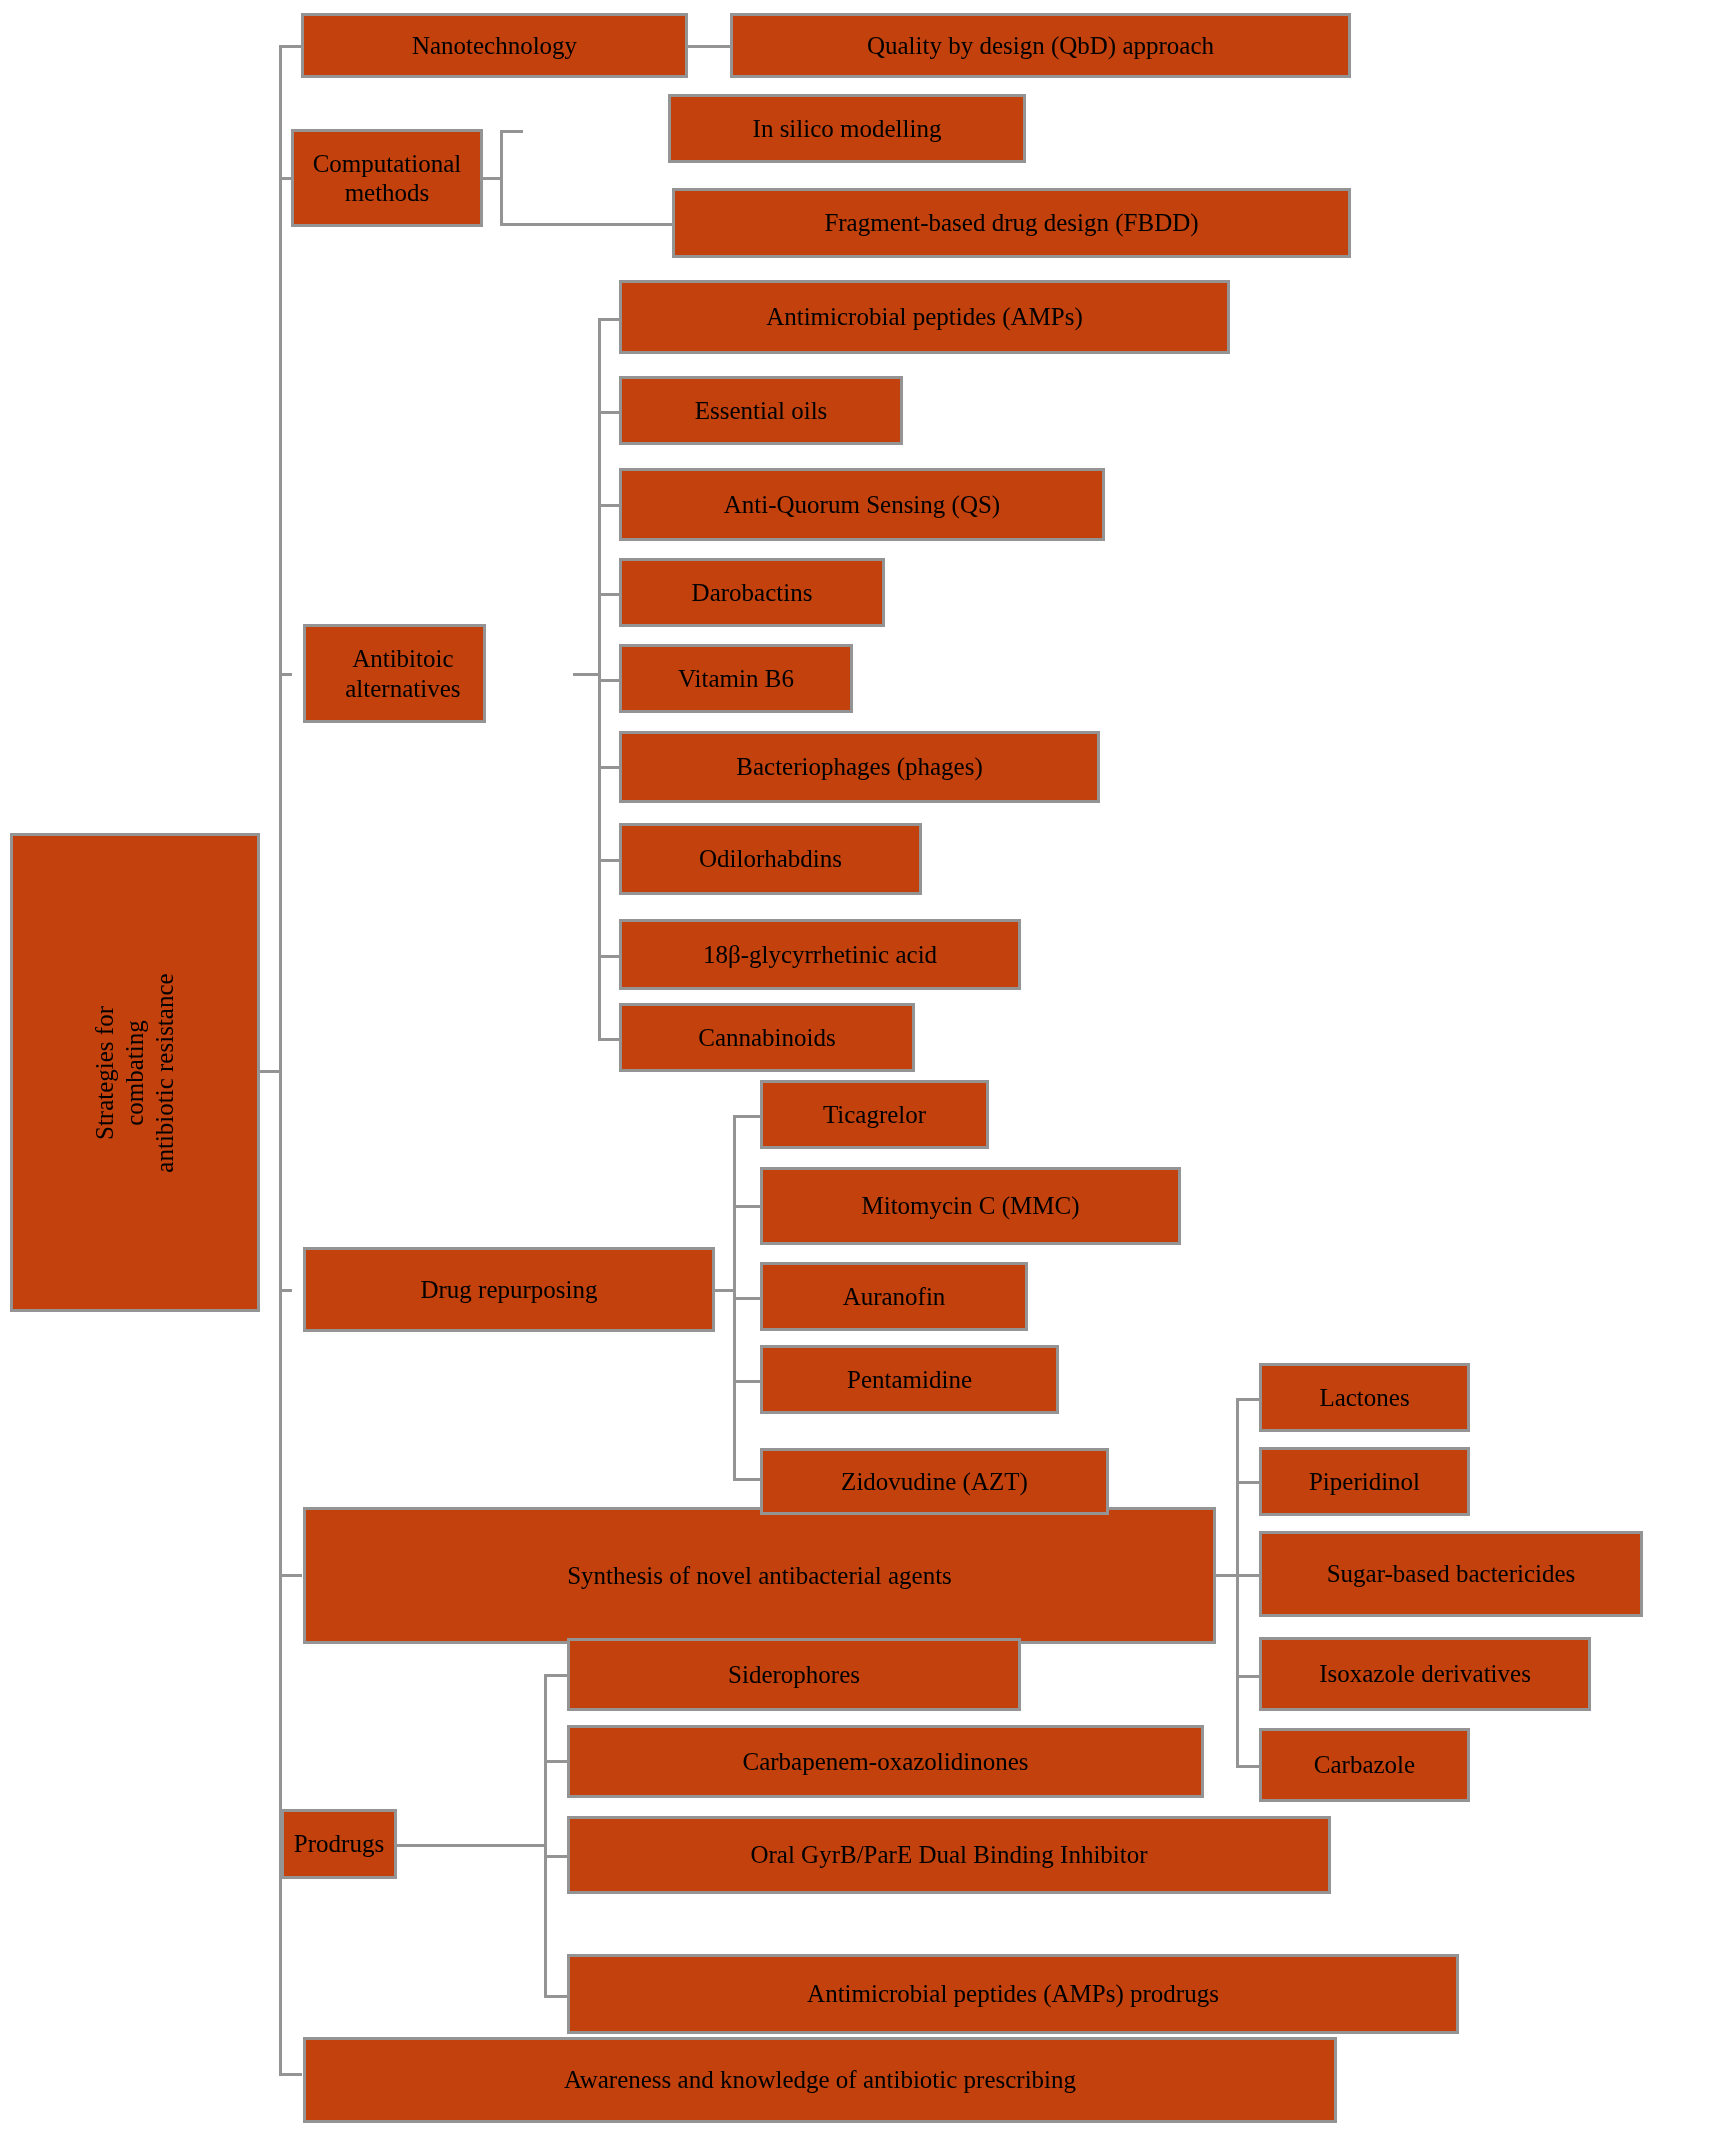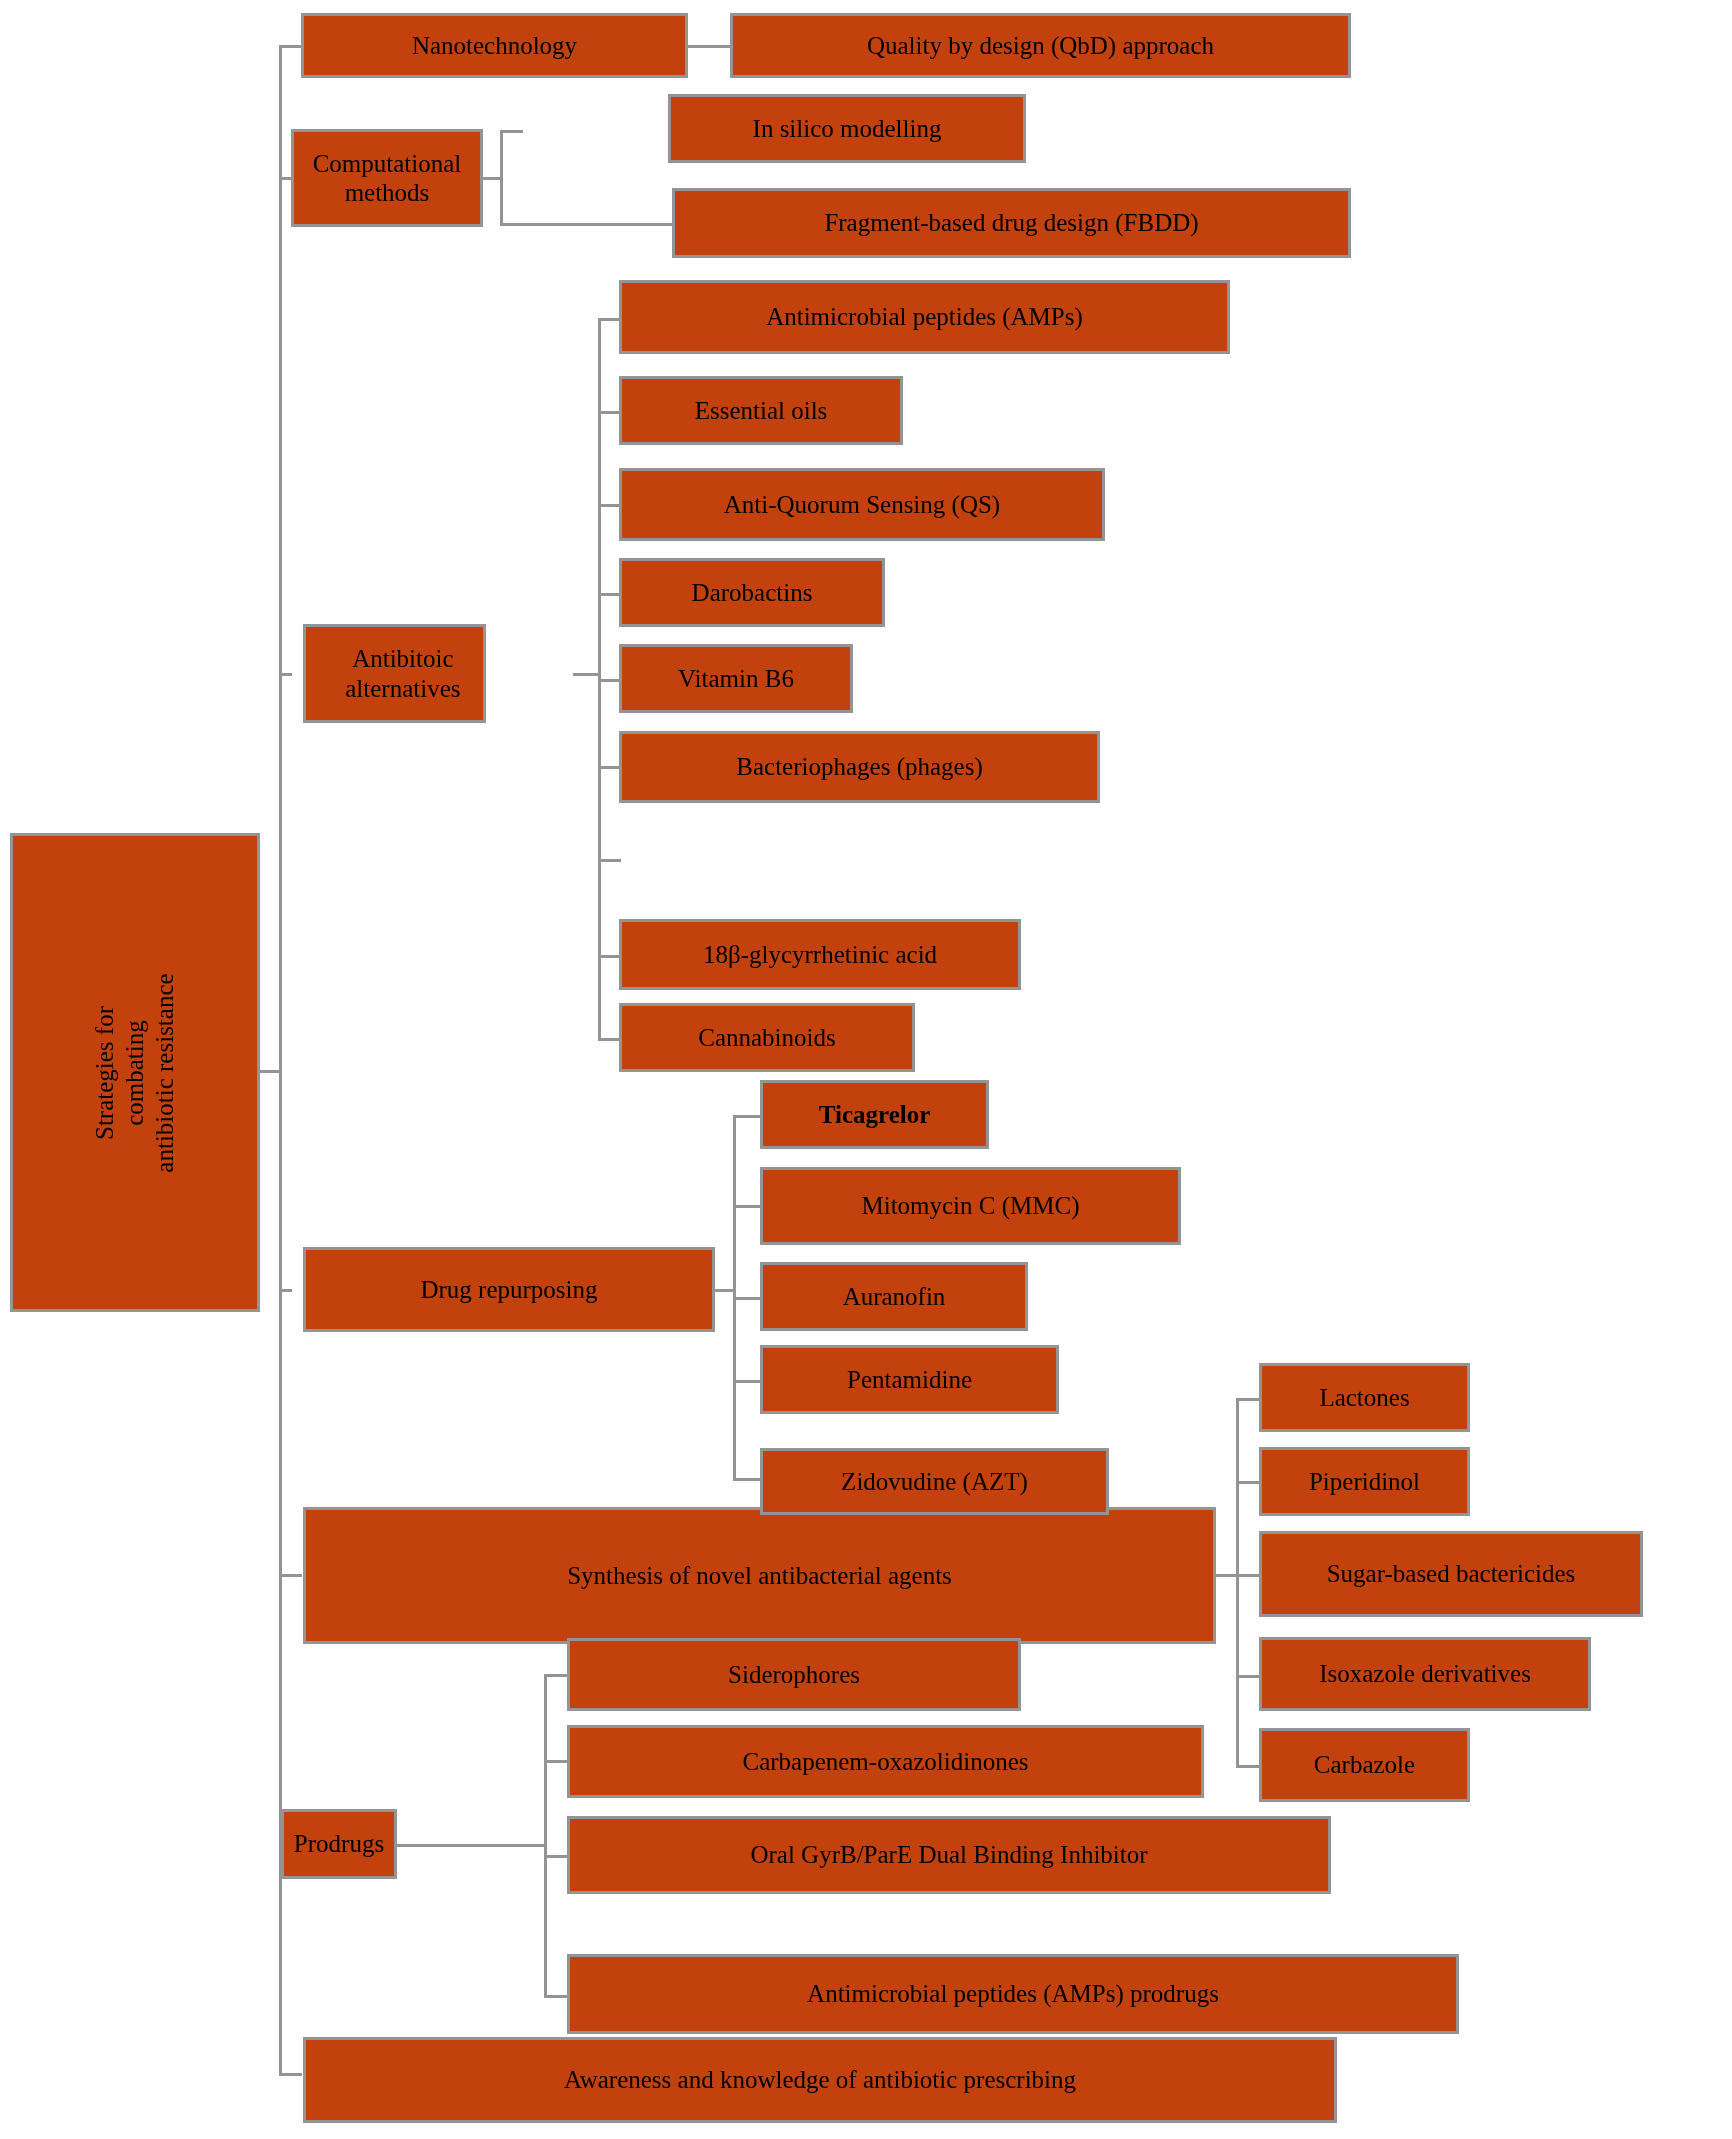--- a/index.html
+++ b/index.html
@@ -134,26 +134,27 @@
   <div class="node" style="left:619px; top:376px; width:284px; height:69px;text-align:center;">Essential oils</div>
 
   <div class="node" style="left:619px; top:468px; width:486px; height:73px;">Anti-Quorum Sensing (QS)</div>
 
   <div class="node" style="left:619px; top:558px; width:266px; height:69px;">Darobactins</div>
 
   <div class="node" style="left:619px; top:644px; width:234px; height:69px;">Vitamin B6</div>
 
   <div class="node" style="left:619px; top:731px; width:481px; height:72px;">Bacteriophages (phages)</div>
 
+  <div class="node" style="left:619px; top:823px; width:303px; height:72px;">Odilorhabdins</div>
 
   <div class="node" style="left:619px; top:919px; width:402px; height:71px;">18β-glycyrrhetinic acid</div>
 
   <div class="node" style="left:619px; top:1003px; width:296px; height:69px;">Cannabinoids</div>
 
-  <div class="node" style="left:760px; top:1080px; width:229px; height:69px;font-weight:bold;">Ticagrelor</div>
+  <div class="node" style="left:760px; top:1080px; width:229px; height:69px;">Ticagrelor</div>
 
   <div class="node" style="left:760px; top:1167px; width:421px; height:78px;">Mitomycin C (MMC)</div>
 
   <div class="node" style="left:760px; top:1262px; width:268px; height:69px;">Auranofin</div>
 
   <div class="node" style="left:760px; top:1345px; width:299px; height:69px;">Pentamidine</div>
 
   <div class="node" style="left:760px; top:1448px; width:349px; height:67px;">Zidovudine (AZT)</div>
 
   <div class="node" style="left:1259px; top:1363px; width:211px; height:69px;">Lactones</div>

